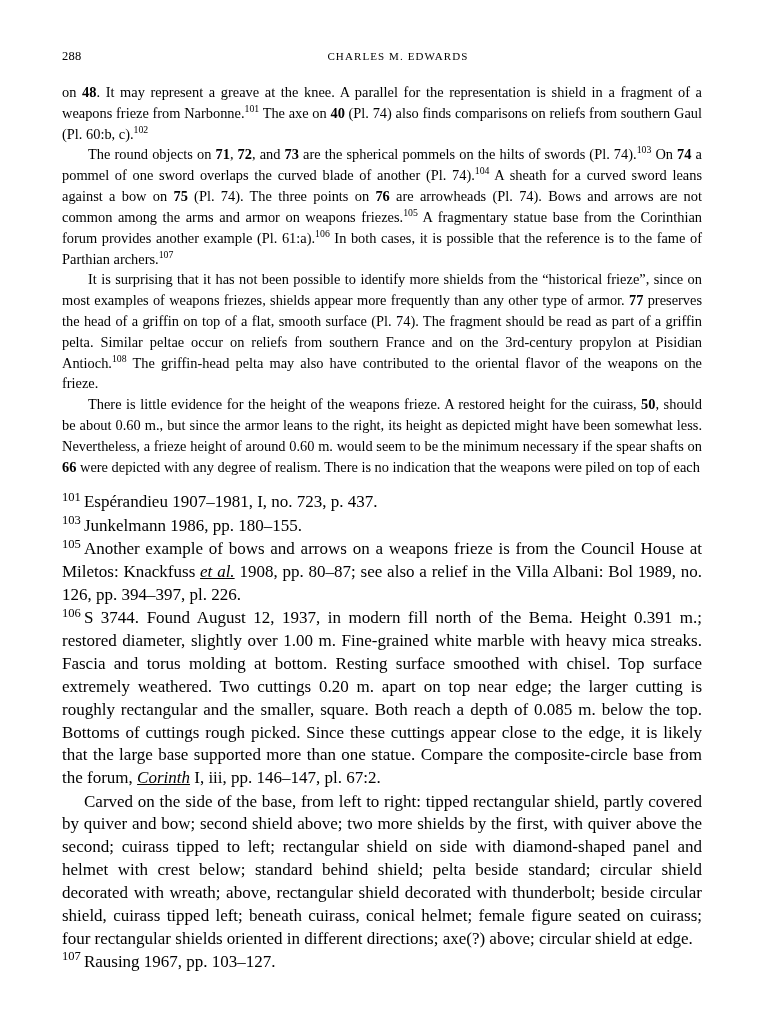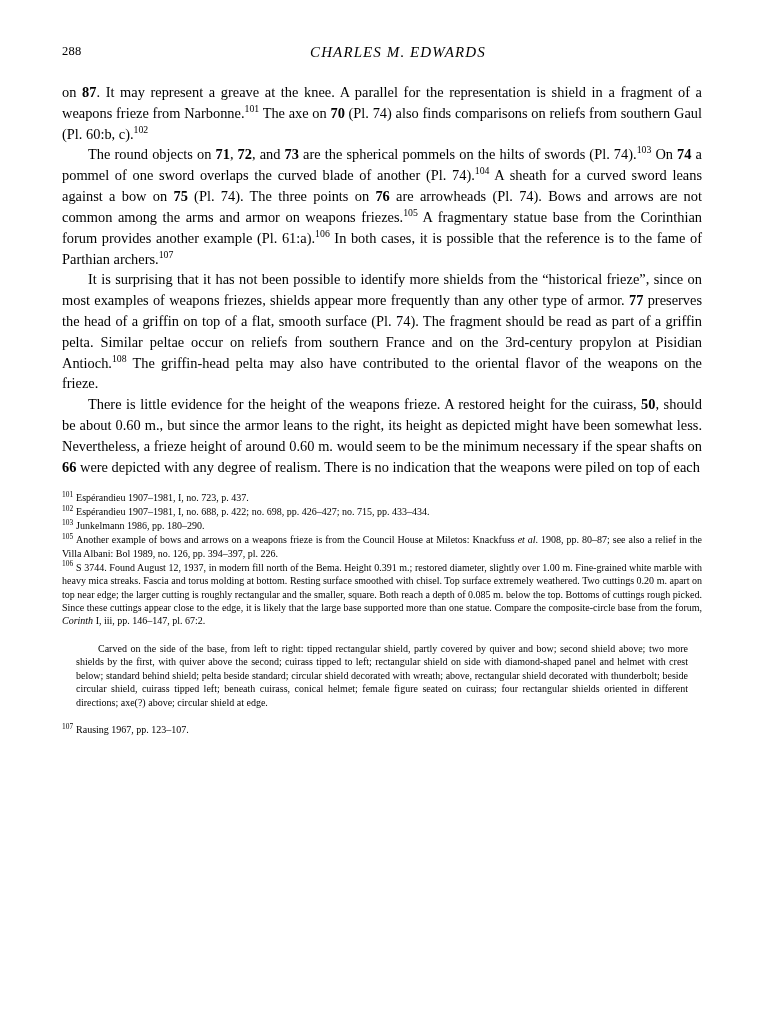--- a/index.html
+++ b/index.html
@@ -18,37 +18,36 @@
   .page {
     position: absolute;
     left: 0; top: 0;
     width: 762px;
     height: 1024px;
     box-sizing: border-box;
     padding: 44px 60px 20px 62px;
   }
   .header {
     display: flex;
-    align-items: flex-start;
+    align-items: center;
     height: 24px;
     margin-bottom: 14px;
     gap: 28px;
   }
   .folio {
     font-size: 12.5px;
     letter-spacing: 0.2px;
     width: 60px;
   }
   .running-head {
     flex: 1;
     text-align: center;
-    font-size: 15px;
+    font-size: 11px;
     letter-spacing: 1.1px;
     padding-right: 56px;
-    font-style: italic;
   }
   .body-text {
     font-size: 14.4px;
     line-height: 1.445;
     text-align: justify;
     text-justify: inter-word;
   }
   .body-text p {
     margin: 0;
     text-indent: 26px;
@@ -56,62 +55,61 @@
   .body-text p.noindent {
     text-indent: 0;
   }
   sup {
     font-size: 0.68em;
     vertical-align: super;
     line-height: 0;
   }
   .notes {
     margin-top: 14px;
-    font-size: 10px;
+    font-size: 17px;
     line-height: 1.345;
     text-align: justify;
   }
   .note {
     margin: 0 0 0.5px 0;
     text-indent: 0;
     padding-left: 0;
   }
   .note .num {
     font-size: 0.74em;
     vertical-align: super;
     line-height: 0;
     margin-right: 3px;
   }
   .note-para {
-    margin: 14px;
+    margin: 0;
     text-indent: 22px;
   }
-  i { font-style: italic; }
+  i { font-style: italic; text-decoration: underline; }
   b { font-weight: bold; }
 </style>
 </head>
 <body>
 
 <div class="page">
 
   <div class="header">
     <div class="folio">288</div>
     <div class="running-head">CHARLES M. EDWARDS</div>
   </div>
 
   <div class="body-text">
-      <p class="noindent"><span>on </span><b>87</b><span>. It may represent a greave at the knee. A parallel for the representation is shield in a fragment of a weapons frieze from Narbonne.</span><sup>101</sup><span> The axe on </span><b>70</b><span> (Pl. 74) also finds comparisons on reliefs from southern Gaul (Pl. 60:b, c).</span><sup>102</sup></p>
+      <p class="noindent"><span>on </span><b>48</b><span>. It may represent a greave at the knee. A parallel for the representation is shield in a fragment of a weapons frieze from Narbonne.</span><sup>101</sup><span> The axe on </span><b>40</b><span> (Pl. 74) also finds comparisons on reliefs from southern Gaul (Pl. 60:b, c).</span><sup>102</sup></p>
       <p><span>The round objects on </span><b>71</b><span>, </span><b>72</b><span>, and </span><b>73</b><span> are the spherical pommels on the hilts of swords (Pl. 74).</span><sup>103</sup><span> On </span><b>74</b><span> a pommel of one sword overlaps the curved blade of another (Pl. 74).</span><sup>104</sup><span> A sheath for a curved sword leans against a bow on </span><b>75</b><span> (Pl. 74). The three points on </span><b>76</b><span> are arrowheads (Pl. 74). Bows and arrows are not common among the arms and armor on weapons friezes.</span><sup>105</sup><span> A fragmentary statue base from the Corinthian forum provides another example (Pl. 61:a).</span><sup>106</sup><span> In both cases, it is possible that the reference is to the fame of Parthian archers.</span><sup>107</sup></p>
       <p><span>It is surprising that it has not been possible to identify more shields from the “historical frieze”, since on most examples of weapons friezes, shields appear more frequently than any other type of armor. </span><b>77</b><span> preserves the head of a griffin on top of a flat, smooth surface (Pl. 74). The fragment should be read as part of a griffin pelta. Similar peltae occur on reliefs from southern France and on the 3rd-century propylon at Pisidian Antioch.</span><sup>108</sup><span> The griffin-head pelta may also have contributed to the oriental flavor of the weapons on the frieze.</span></p>
       <p><span>There is little evidence for the height of the weapons frieze. A restored height for the cuirass, </span><b>50</b><span>, should be about 0.60 m., but since the armor leans to the right, its height as depicted might have been somewhat less. Nevertheless, a frieze height of around 0.60 m. would seem to be the minimum necessary if the spear shafts on </span><b>66</b><span> were depicted with any degree of realism. There is no indication that the weapons were piled on top of each</span></p>
     </div>
 
   <div class="notes">
       <p class="note"><span class="num">101</span><span>Espérandieu 1907–1981, I, no. 723, p. 437.</span></p>
-      <p class="note"><span class="num">102</span><span>Espérandieu 1907–1981, I, no. 688, p. 422; no. 698, pp. 426–427; no. 715, pp. 433–434.</span></p>
-      <p class="note"><span class="num">103</span><span>Junkelmann 1986, pp. 180–290.</span></p>
+      <p class="note"><span class="num">103</span><span>Junkelmann 1986, pp. 180–155.</span></p>
       <p class="note"><span class="num">105</span><span>Another example of bows and arrows on a weapons frieze is from the Council House at Miletos: Knackfuss </span><i>et al.</i><span> 1908, pp. 80–87; see also a relief in the Villa Albani: Bol 1989, no. 126, pp. 394–397, pl. 226.</span></p>
       <p class="note"><span class="num">106</span><span>S 3744. Found August 12, 1937, in modern fill north of the Bema. Height 0.391 m.; restored diameter, slightly over 1.00 m. Fine-grained white marble with heavy mica streaks. Fascia and torus molding at bottom. Resting surface smoothed with chisel. Top surface extremely weathered. Two cuttings 0.20 m. apart on top near edge; the larger cutting is roughly rectangular and the smaller, square. Both reach a depth of 0.085 m. below the top. Bottoms of cuttings rough picked. Since these cuttings appear close to the edge, it is likely that the large base supported more than one statue. Compare the composite-circle base from the forum, </span><i>Corinth</i><span> I, iii, pp. 146–147, pl. 67:2.</span></p>
       <p class="note-para"><span>Carved on the side of the base, from left to right: tipped rectangular shield, partly covered by quiver and bow; second shield above; two more shields by the first, with quiver above the second; cuirass tipped to left; rectangular shield on side with diamond-shaped panel and helmet with crest below; standard behind shield; pelta beside standard; circular shield decorated with wreath; above, rectangular shield decorated with thunderbolt; beside circular shield, cuirass tipped left; beneath cuirass, conical helmet; female figure seated on cuirass; four rectangular shields oriented in different directions; axe(?) above; circular shield at edge.</span></p>
-      <p class="note"><span class="num">107</span><span>Rausing 1967, pp. 123–107.</span></p>
+      <p class="note"><span class="num">107</span><span>Rausing 1967, pp. 103–127.</span></p>
     </div>
 
 </div>
 
 </body></html>

